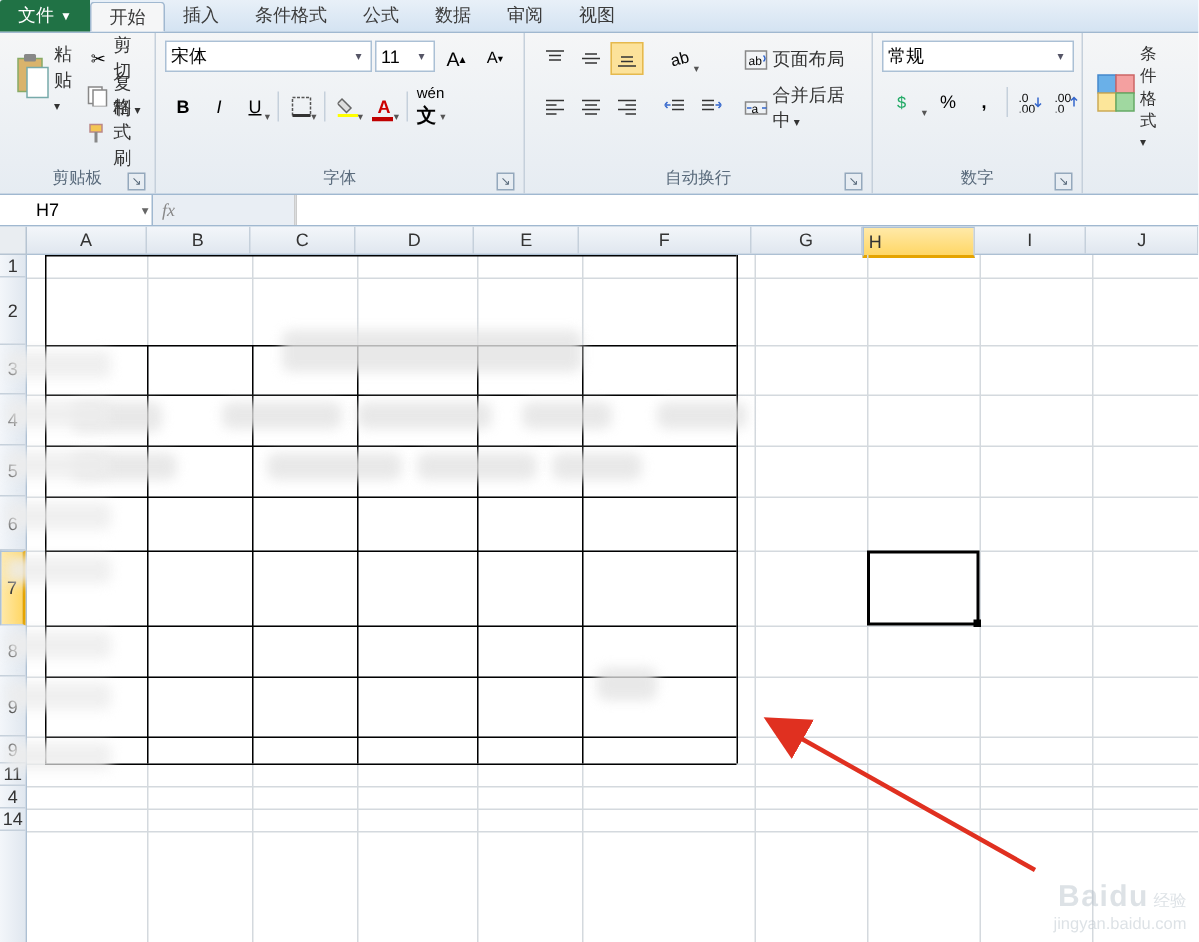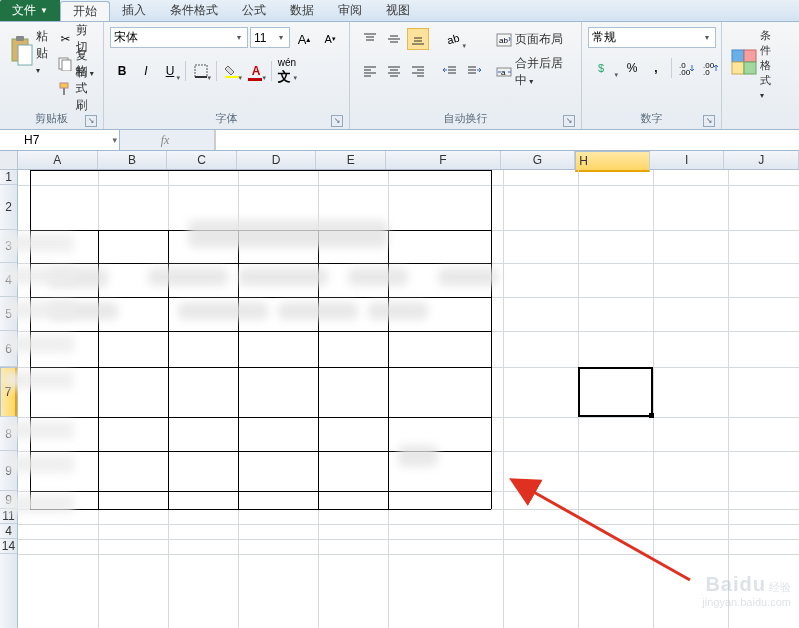--- a/index.html
+++ b/index.html
@@ -28,23 +28,23 @@
 
 .col { display: flex; flex-direction: column; margin: 0 2px; }
 .sel { border: 1px solid #abc0d5; background: #fff; height: 21px; display: flex; align-items: center; padding: 0 3px; font-size: 12px; }
 .dd { width: 10px; text-align: center; color: #556; font-size: 8px; margin-left: 2px;}
 .btnrow { display: flex; }
 .ribbtn { width: 22px; height: 22px; display: flex; align-items: center; justify-content: center; margin: 1px 1px; position: relative; }
 .ribbtn.split::after { content: "▾"; font-size: 7px; color: #555; position: absolute; right: 1px; bottom: 0;}
 
 
 .fbar { height: 21px; border-bottom: 1px solid #a0b8d0; display: flex; align-items: stretch; background: #e9eef4;}
-.namebox { width: 120px; border-right: 1px solid #a0b8d0; background: #fff; display: flex; align-items: center; padding-left: 24px; font-size: 12px; position: relative;}
+.namebox { width: 102px; border-right: 1px solid #a0b8d0; background: #fff; display: flex; align-items: center; padding-left: 24px; font-size: 12px; position: relative;}
 .namebox .dd2 { position: absolute; right: 2px; color: #666; font-size: 9px;}
-.fx { width: 95px; display: flex; align-items: center; justify-content: center; padding-right: 4px; border-right: 1px solid #ccc;}
+.fx { width: 95px; display: flex; align-items: center; justify-content: flex-start; padding-right: 4px; border-right: 1px solid #ccc;}
 .fx span { margin: 0 6px; color: #888; font-style: italic;}
 .formula-input { flex: 1; background: #fff; border-left: 1px solid #ccc;}
 
 
 .gridwrap { position: relative; height: 477px; overflow: hidden; }
 .corner { position: absolute; left: 0; top: 0; width: 18px; height: 19px; background: #e9edf1; border-right: 1px solid #b6c4d2; border-bottom: 1px solid #b6c4d2;}
 .colheads { position: absolute; left: 18px; top: 0; right: 0; height: 19px; display: flex; background: linear-gradient(#f3f6fa,#e0e7ef); border-bottom: 1px solid #adc0d3;}
 .colhead { border-right: 1px solid #c5d0db; text-align: center; font-size: 12px; line-height: 18px; color: #333;}
 .colhead.sel { background: linear-gradient(#ffe9a8,#ffd766); border-bottom: 2px solid #e5a400;}
 .rowheads { position: absolute; left: 0; top: 19px; width: 18px; bottom: 0; background: linear-gradient(90deg,#f3f6fa,#e0e7ef); border-right: 1px solid #adc0d3;}
@@ -58,21 +58,21 @@
 .thickborder { position: absolute; border: 1px solid #000; pointer-events: none; }
 .activecell { position: absolute; border: 2px solid #000; pointer-events: none;}
 .activecell .handle { position: absolute; right: -3px; bottom: -3px; width: 5px; height: 5px; background: #000;}
 
 .blurblob { position: absolute; background: #e3e3e3; border-radius: 6px; filter: blur(4px); opacity: 0.8;}
 .rowblur { position: absolute; left: -14px; width: 70px; height: 18px; background: #ededed; filter: blur(4px); border-radius: 4px; opacity: 0.85;}
 
 .arrow { position: absolute; }
 .arrow svg { overflow: visible; }
 
-.watermark { position: absolute; right: 8px; bottom: 20px; color: rgba(180,190,200,0.45); font-size: 11px; text-align: right; pointer-events: none;}
+.watermark { position: absolute; right: 8px; bottom: 6px; color: rgba(180,190,200,0.45); font-size: 11px; text-align: right; pointer-events: none;}
 .watermark .big { font-size: 20px; font-weight: bold; letter-spacing: 1px;}
 </style>
 </head>
 <body>
 
 <div class="menubar">
   <div class="file-tab">
       <span>文件</span>
       <span style="margin-left:4px;font-size:8px">▼</span>
     </div>

